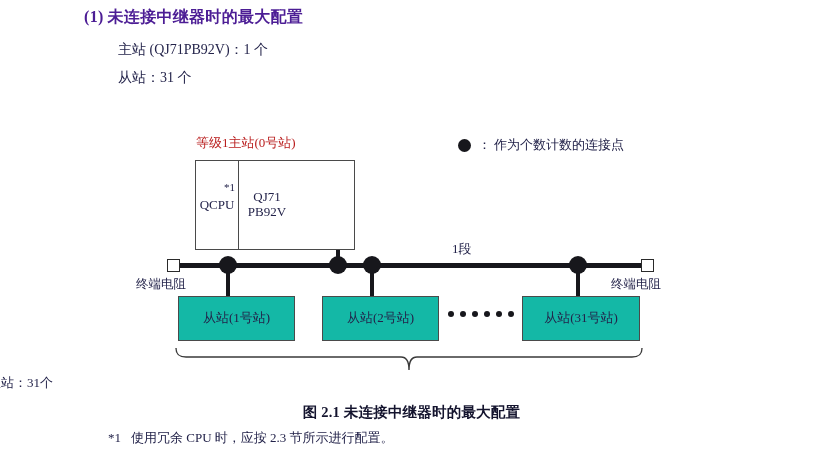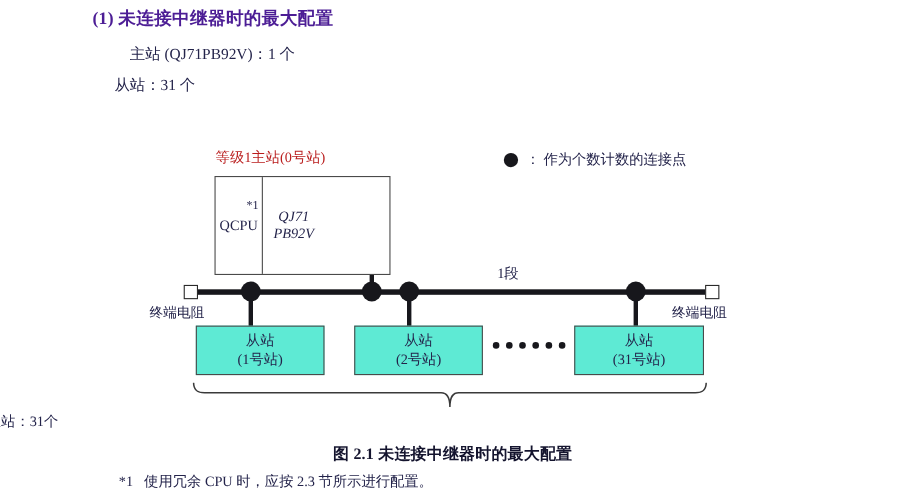--- a/index.html
+++ b/index.html
@@ -30,21 +30,21 @@
   }
   #heading .num { margin-right: 4px; }
 
   #spec-master {
     left: 118px; top: 41px;
     font-size: 14px;
     white-space: nowrap;
     color: #23234a;
   }
   #spec-slave {
-    left: 104px; top: 69px;
+    left: 118px; top: 69px;
     font-size: 14px;
     white-space: nowrap;
     color: #23234a;
   }
 
   
   #legend {
     left: 458px; top: 136px;
     display: flex;
     align-items: center;
@@ -85,21 +85,21 @@
     justify-content: center;
     text-align: center;
     font-size: 13px;
     color: #23234a;
     line-height: 1.15;
   }
   #module-rack .cell + .cell { border-left: 1.3px solid #4a4a4a; }
   #cell-power  { width: 78px; }
   #cell-cpu    { width: 42px; font-size: 11.5px; }
   #cell-master { width: 40px; font-size: 11.5px; text-align: left;
-                 justify-content: flex-start; padding-left: 17px; font-style: italic; }
+                 justify-content: flex-start; padding-left: 17px; }
   #cell-cpu .footnote-mark {
     position: absolute;
     top: 20px; right: 3px;
     font-size: 11px;
   }
   #cell-master .lbl { white-space: nowrap; }
 
   
   .bus-line {
     left: 178px; top: 263px;
@@ -132,23 +132,23 @@
     white-space: nowrap;
     color: #23234a;
   }
 
   
   .slave-box {
     top: 296px;
     height: 45px;
     border: 1.3px solid #4a4a4a;
     box-sizing: border-box;
-    background: #5eead4;
-    display: flex;
-    flex-direction: column;
+    background: #14b8a6;
+    display: flex;
+    flex-direction: row;
     align-items: center;
     justify-content: center;
     font-size: 13px;
     line-height: 1.28;
     color: #23234a;
     text-align: center;
   }
 
   
   #ellipsis {

